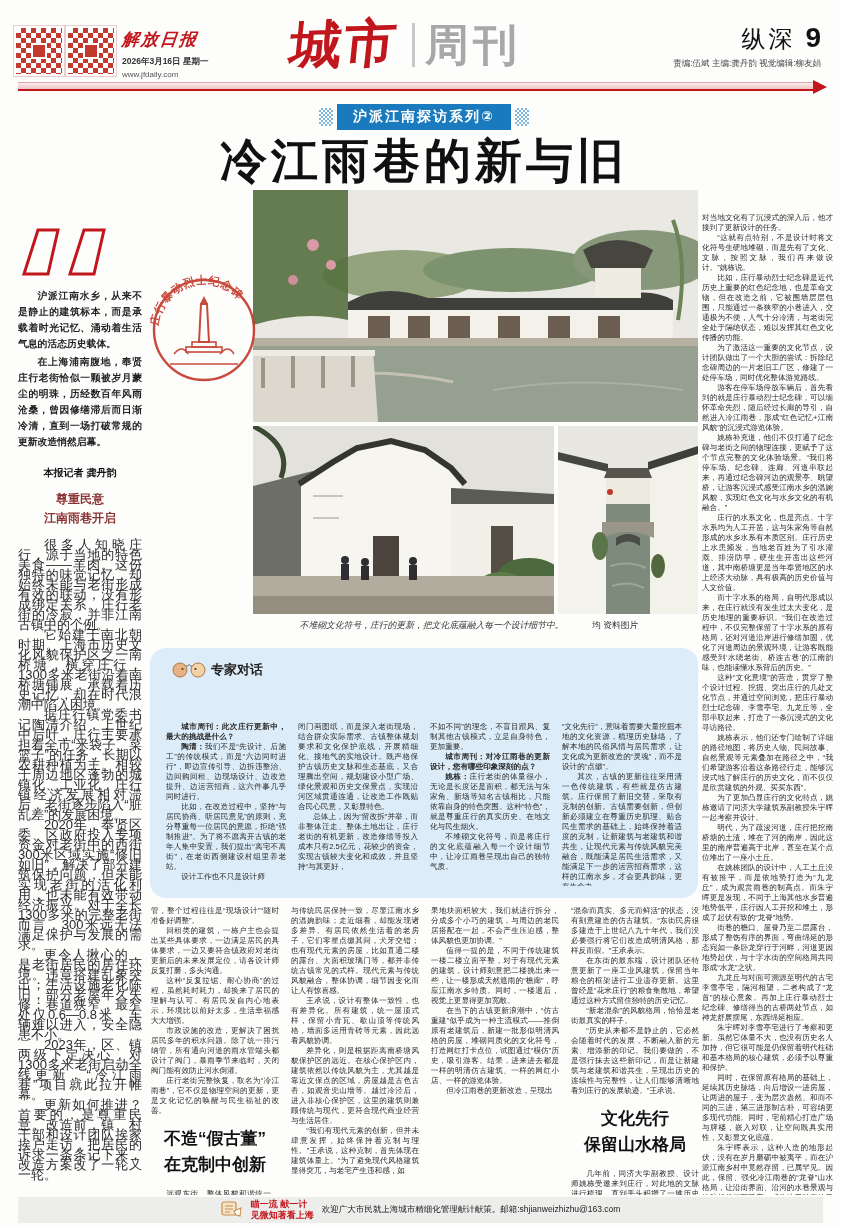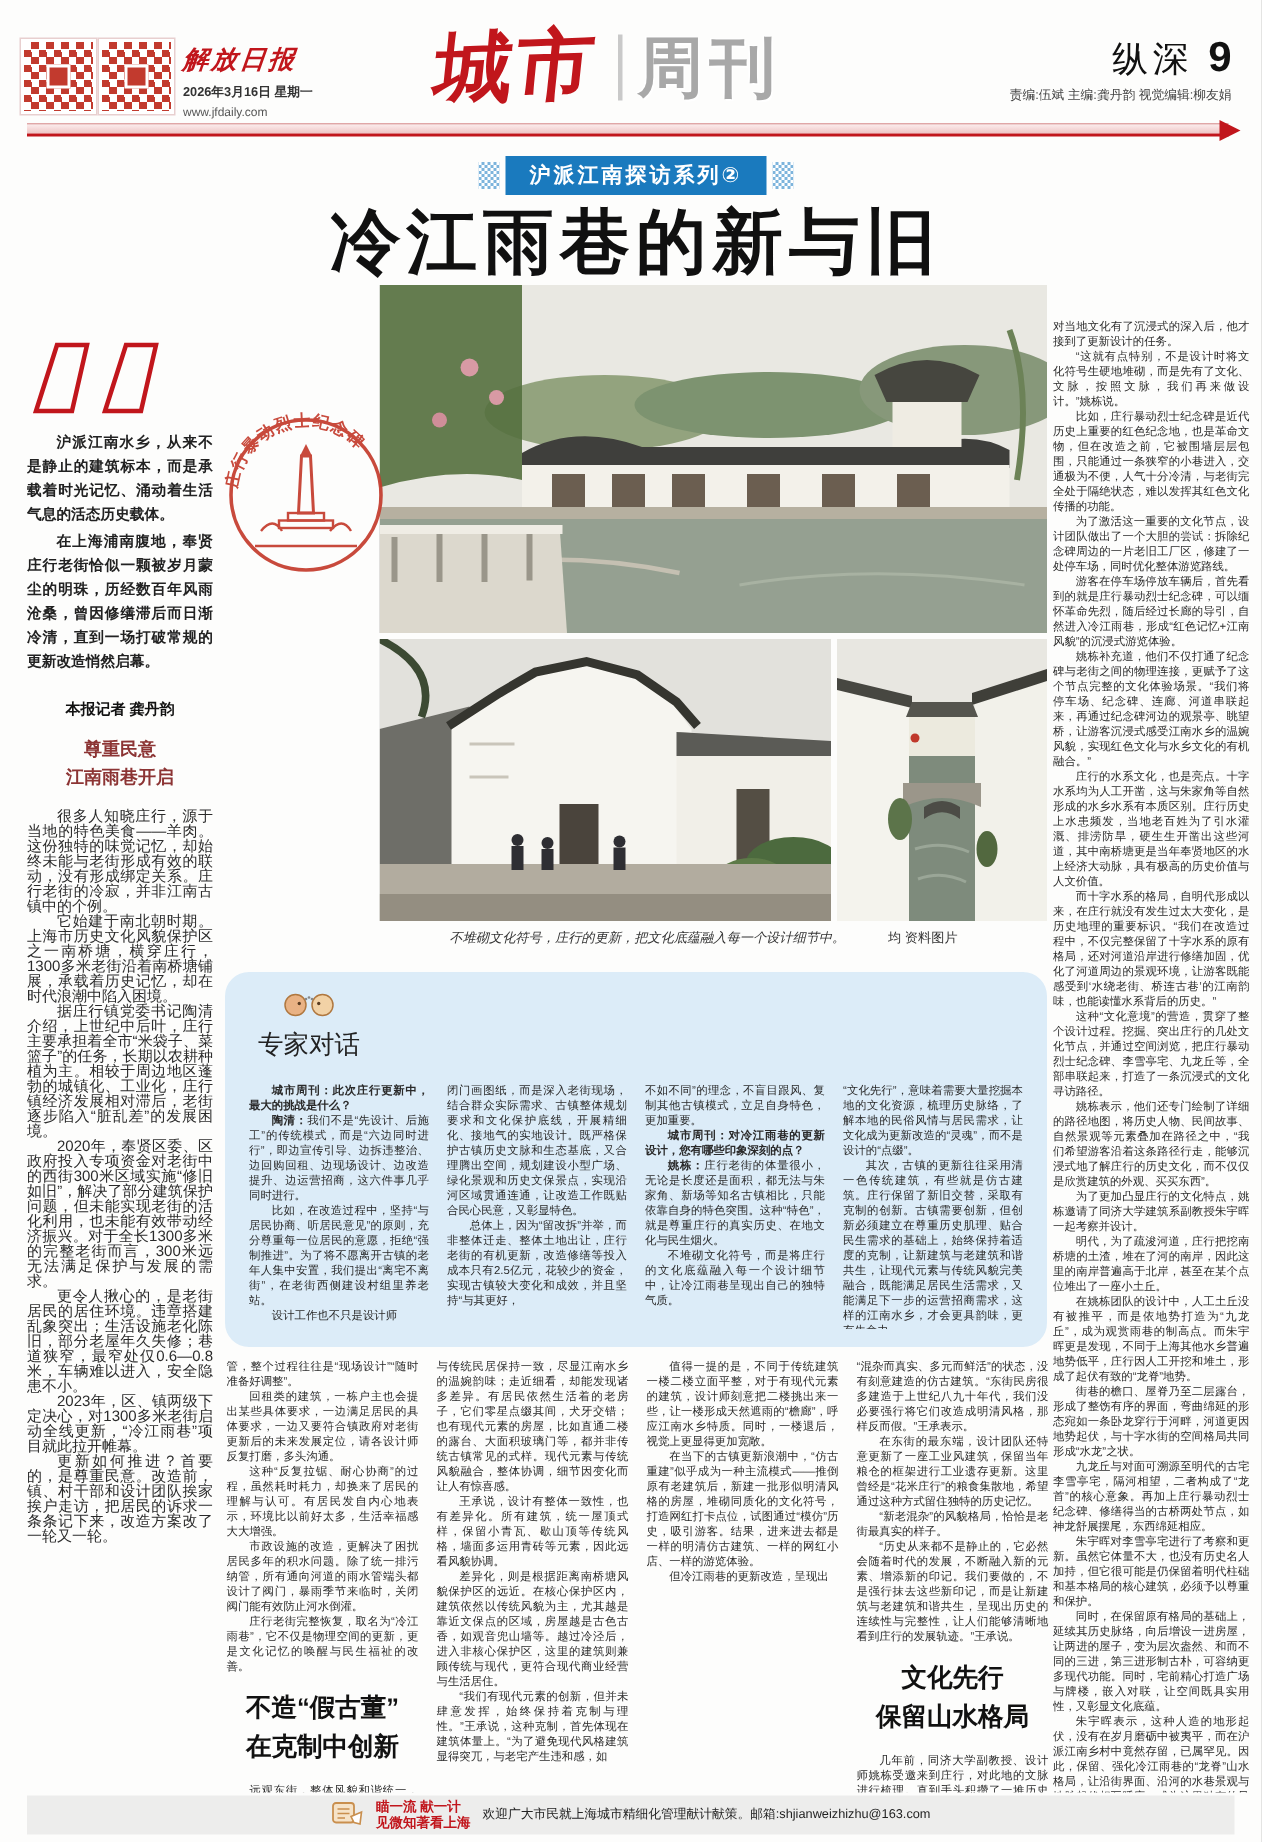--- a/index.html
+++ b/index.html
@@ -41,21 +41,21 @@
   
   .col-left{position:absolute;left:18px;top:222px;width:124px;height:968px;overflow:hidden;}
   .col-right{position:absolute;left:702px;top:213px;width:131px;height:982px;overflow:hidden;
       font-size:7.6px;line-height:10px;color:#2a2a2a;}
   .quote-marks{height:66px;}
   .intro p{font-weight:bold;font-size:9.8px;line-height:16px;color:#222;text-align:justify;
       text-indent:2em;margin:0 0 2px 0;}
   .byline{font-weight:bold;font-size:10px;text-align:center;margin:16px 0 10px 0;color:#111;}
   .subhead-red{font-weight:bold;font-size:12px;line-height:1.6;text-align:center;
       color:#8c3434;margin:0 0 12px 0;white-space:pre-line;}
-  .smalltext{font-size:10px;line-height:10px;color:#2a2a2a;}
+  .smalltext{font-size:13px;line-height:10px;color:#2a2a2a;}
   .para{text-indent:2em;text-align:justify;margin:0;}
   .cont{text-indent:0;}
   .col-subhead{font-weight:bold;font-size:17px;line-height:1.55;text-align:center;
       color:#111;margin:10px 0;white-space:pre-line;text-indent:0;}
   .qa b{font-weight:bold;}
   .q{font-weight:bold;}
   
   .middle{position:absolute;left:150px;top:190px;width:548px;height:1005px;}
   .photo{position:absolute;overflow:hidden;background:#ddd;}
   .photo svg{display:block;}
@@ -63,21 +63,21 @@
   .photo-bl{left:103px;top:236px;width:301px;height:188px;}
   .photo-br{left:408px;top:236px;width:140px;height:188px;}
   .stamp{position:absolute;left:-6px;top:56px;width:120px;height:140px;opacity:.92;}
   .caption{position:absolute;left:0;top:430px;width:548px;font-size:8.8px;color:#333;
       text-align:center;padding-left:90px;box-sizing:border-box;font-style:italic;}
   .caption .credit{margin-left:26px;font-style:normal;}
   
   .interview{position:absolute;left:0;top:458px;width:548px;height:250px;background:#dcecf8;
       border-radius:16px;}
   .iv-label{position:absolute;left:22px;top:12px;display:flex;align-items:center;gap:5px;
-      font-weight:normal;font-size:17px;color:#222;flex-direction:column;}
+      font-weight:bold;font-size:13px;color:#222;}
   .iv-title{position:absolute;left:0;top:28px;width:100%;text-align:center;
       font-family:"DejaVu Serif","Liberation Serif",serif;font-weight:bold;font-size:27px;
       color:#101010;letter-spacing:2px;}
   .iv-cols{position:absolute;left:16px;top:74px;right:16px;bottom:12px;display:flex;gap:12px;}
   .iv-col{flex:1;overflow:hidden;font-size:7.6px;line-height:10px;color:#2a2a2a;}
   
   .bottom-cols{position:absolute;left:1px;top:716px;width:548px;height:289px;display:flex;gap:12px;}
   .b-col{flex:1;overflow:hidden;font-size:7.6px;line-height:10px;color:#2a2a2a;}
   
   .footer{position:absolute;left:18px;right:18px;top:1197px;height:26px;background:#ededec;
@@ -300,20 +300,21 @@
 在克制中创新</div>
           <p class="para">远观东街，整体风貌和谐统一，黑白灰的色调沉稳雅致，屋顶的工艺</p>
         </div>
       <div class="b-col">
           <p class="para cont">与传统民居保持一致，尽显江南水乡的温婉韵味；走近细看，却能发现诸多差异。有居民依然生活着的老房子，它们零星点缀其间，犬牙交错；也有现代元素的房屋，比如直通二楼的露台、大面积玻璃门等，都并非传统古镇常见的式样。现代元素与传统风貌融合，整体协调，细节因变化而让人有惊喜感。</p>
           <p class="para">王承说，设计有整体一致性，也有差异化。所有建筑，统一屋顶式样，保留小青瓦、歇山顶等传统风格，墙面多运用青砖等元素，因此远看风貌协调。</p>
           <p class="para">差异化，则是根据距离南桥塘风貌保护区的远近。在核心保护区内，建筑依然以传统风貌为主，尤其越是靠近文保点的区域，房屋越是古色古香，如观音兜山墙等。越过冷泾后，进入非核心保护区，这里的建筑则兼顾传统与现代，更符合现代商业经营与生活居住。</p>
           <p class="para">“我们有现代元素的创新，但并未肆意发挥，始终保持着克制与理性。”王承说，这种克制，首先体现在建筑体量上。“为了避免现代风格建筑显得突兀，与老宅产生违和感，如</p>
         </div>
       <div class="b-col">
+          <p class="para cont">果地块面积较大，我们就进行拆分，分成多个小巧的建筑，与周边的老民居搭配在一起，不会产生压迫感，整体风貌也更加协调。”</p>
           <p class="para">值得一提的是，不同于传统建筑一楼二楼立面平整，对于有现代元素的建筑，设计师刻意把二楼挑出来一些，让一楼形成天然遮雨的“檐廊”，呼应江南水乡特质。同时，一楼退后，视觉上更显得更加宽敞。</p>
           <p class="para">在当下的古镇更新浪潮中，“仿古重建”似乎成为一种主流模式——推倒原有老建筑后，新建一批形似明清风格的房屋，堆砌同质化的文化符号，打造网红打卡点位，试图通过“模仿”历史，吸引游客。结果，进来进去都是一样的明清仿古建筑、一样的网红小店、一样的游览体验。</p>
           <p class="para">但冷江雨巷的更新改造，呈现出</p>
         </div>
       <div class="b-col">
           <p class="para cont">“混杂而真实、多元而鲜活”的状态，没有刻意建造的仿古建筑。“东街民房很多建造于上世纪八九十年代，我们没必要强行将它们改造成明清风格，那样反而假。”王承表示。</p>
           <p class="para">在东街的最东端，设计团队还特意更新了一座工业风建筑，保留当年粮仓的框架进行工业遗存更新。这里曾经是“花米庄行”的粮食集散地，希望通过这种方式留住独特的历史记忆。</p>
           <p class="para">“新老混杂”的风貌格局，恰恰是老街最真实的样子。</p>
           <p class="para">“历史从来都不是静止的，它必然会随着时代的发展，不断融入新的元素、增添新的印记。我们要做的，不是强行抹去这些新印记，而是让新建筑与老建筑和谐共生，呈现出历史的连续性与完整性，让人们能够清晰地看到庄行的发展轨迹。”王承说。</p>
           <div class="col-subhead">文化先行

